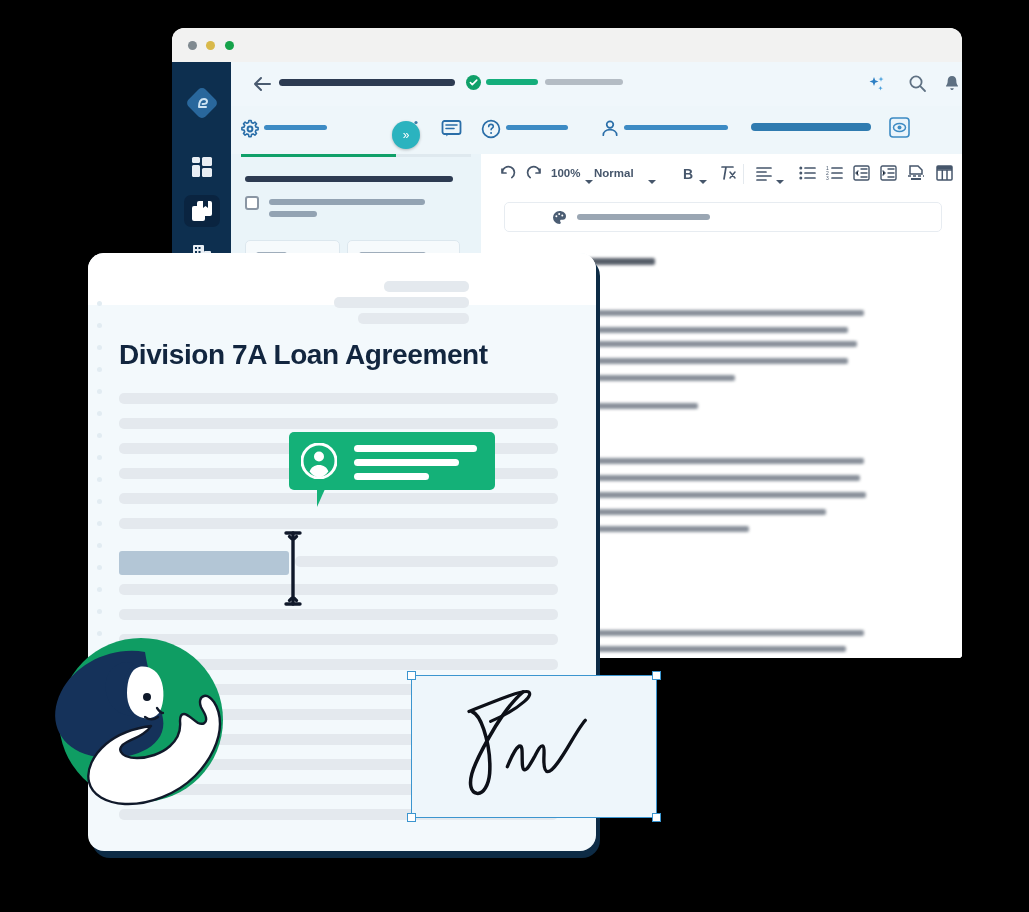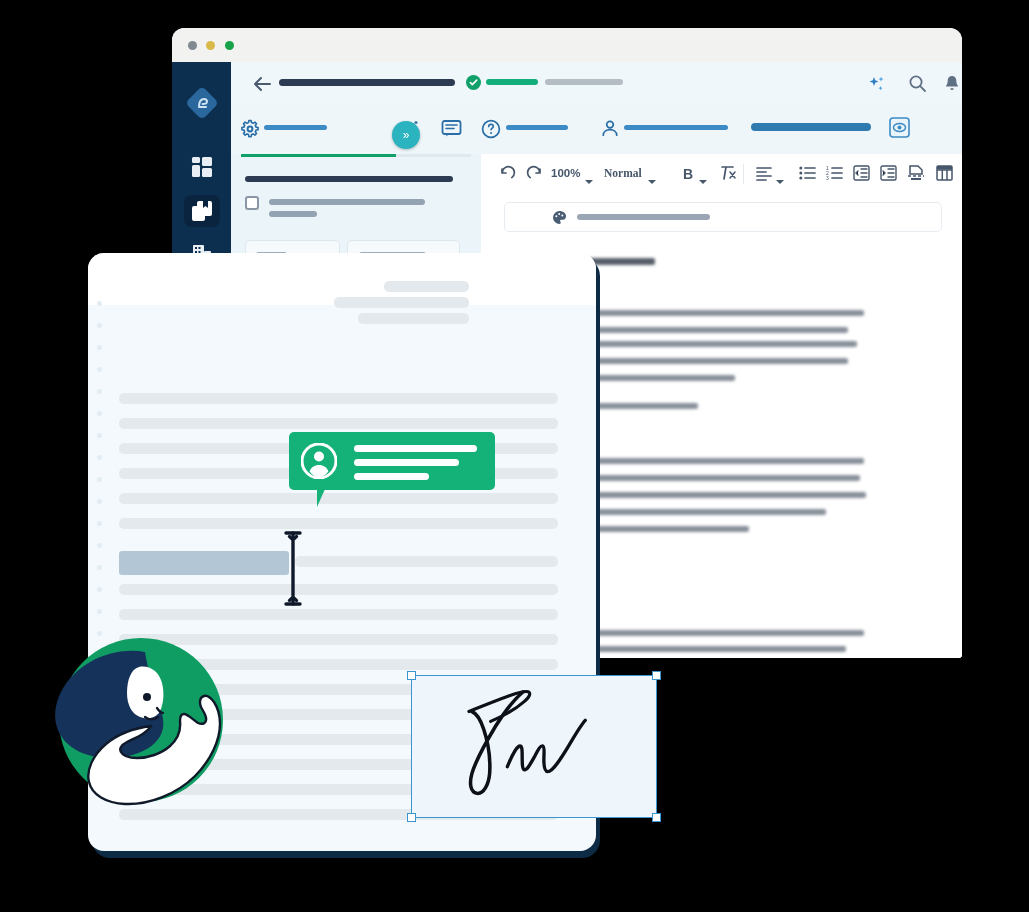--- a/index.html
+++ b/index.html
@@ -326,21 +326,21 @@
             <svg width="17" height="16" viewBox="0 0 17 16">
                 <path d="M14 4v4h-4M13.6 8A6 6 0 104.2 12.6" stroke="#46566b" stroke-width="1.7" fill="none" stroke-linecap="round" stroke-linejoin="round"></path>
               </svg>
           </div>
           <div class="tb-txt" style="left:70px;top:13px;text-align:right;">100%</div>
           <div class="tb-icon" style="left:104px;top:17px;">
             <svg width="8" height="5" viewBox="0 0 8 5">
                 <path d="M0 0l4 4 4-4" fill="#46566b"></path>
               </svg>
           </div>
-          <div class="tb-txt" style="left:123px;top:13px;font-family:Liberation Serif, serif;">Normal</div>
+          <div class="tb-txt" style="left:113px;top:13px;">Normal</div>
           <div class="tb-icon" style="left:167px;top:17px;">
             <svg width="8" height="5" viewBox="0 0 8 5">
                 <path d="M0 0l4 4 4-4" fill="#46566b"></path>
               </svg>
           </div>
 
           <div class="tb-txt" style="left:202px;top:12px;font-size:14px;font-weight:700;">B</div>
           <div class="tb-icon" style="left:218px;top:17px;">
             <svg width="8" height="5" viewBox="0 0 8 5">
                 <path d="M0 0l4 4 4-4" fill="#46566b"></path>
@@ -486,20 +486,21 @@
     <div class="perf" style="top:356px;"></div>
       <div class="perf" style="top:378px;"></div>
     <div class="perf" style="top:400px;"></div>
       <div class="perf" style="top:422px;"></div>
 
 
     <div class="pl" style="left:296px;top:28px;width:85px;"></div>
     <div class="pl" style="left:246px;top:44px;width:135px;"></div>
     <div class="pl" style="left:270px;top:60px;width:111px;"></div>
 
+    <div class="card-title">Division 7A Loan Agreement</div>
 
     <div class="pl" style="left:31px;top:140px;width:439px;"></div>
     <div class="pl" style="left:31px;top:165px;width:439px;"></div>
     <div class="pl" style="left:31px;top:190px;width:439px;"></div>
     <div class="pl" style="left:31px;top:215px;width:439px;"></div>
     <div class="pl" style="left:31px;top:240px;width:439px;"></div>
     <div class="pl" style="left:31px;top:265px;width:439px;"></div>
     <div class="pl sel" style="left:31px;top:298px;width:170px;height:24px;border-radius:3px;"></div>
     <div class="pl" style="left:207px;top:303px;width:263px;"></div>
     <div class="pl" style="left:31px;top:331px;width:439px;"></div>

